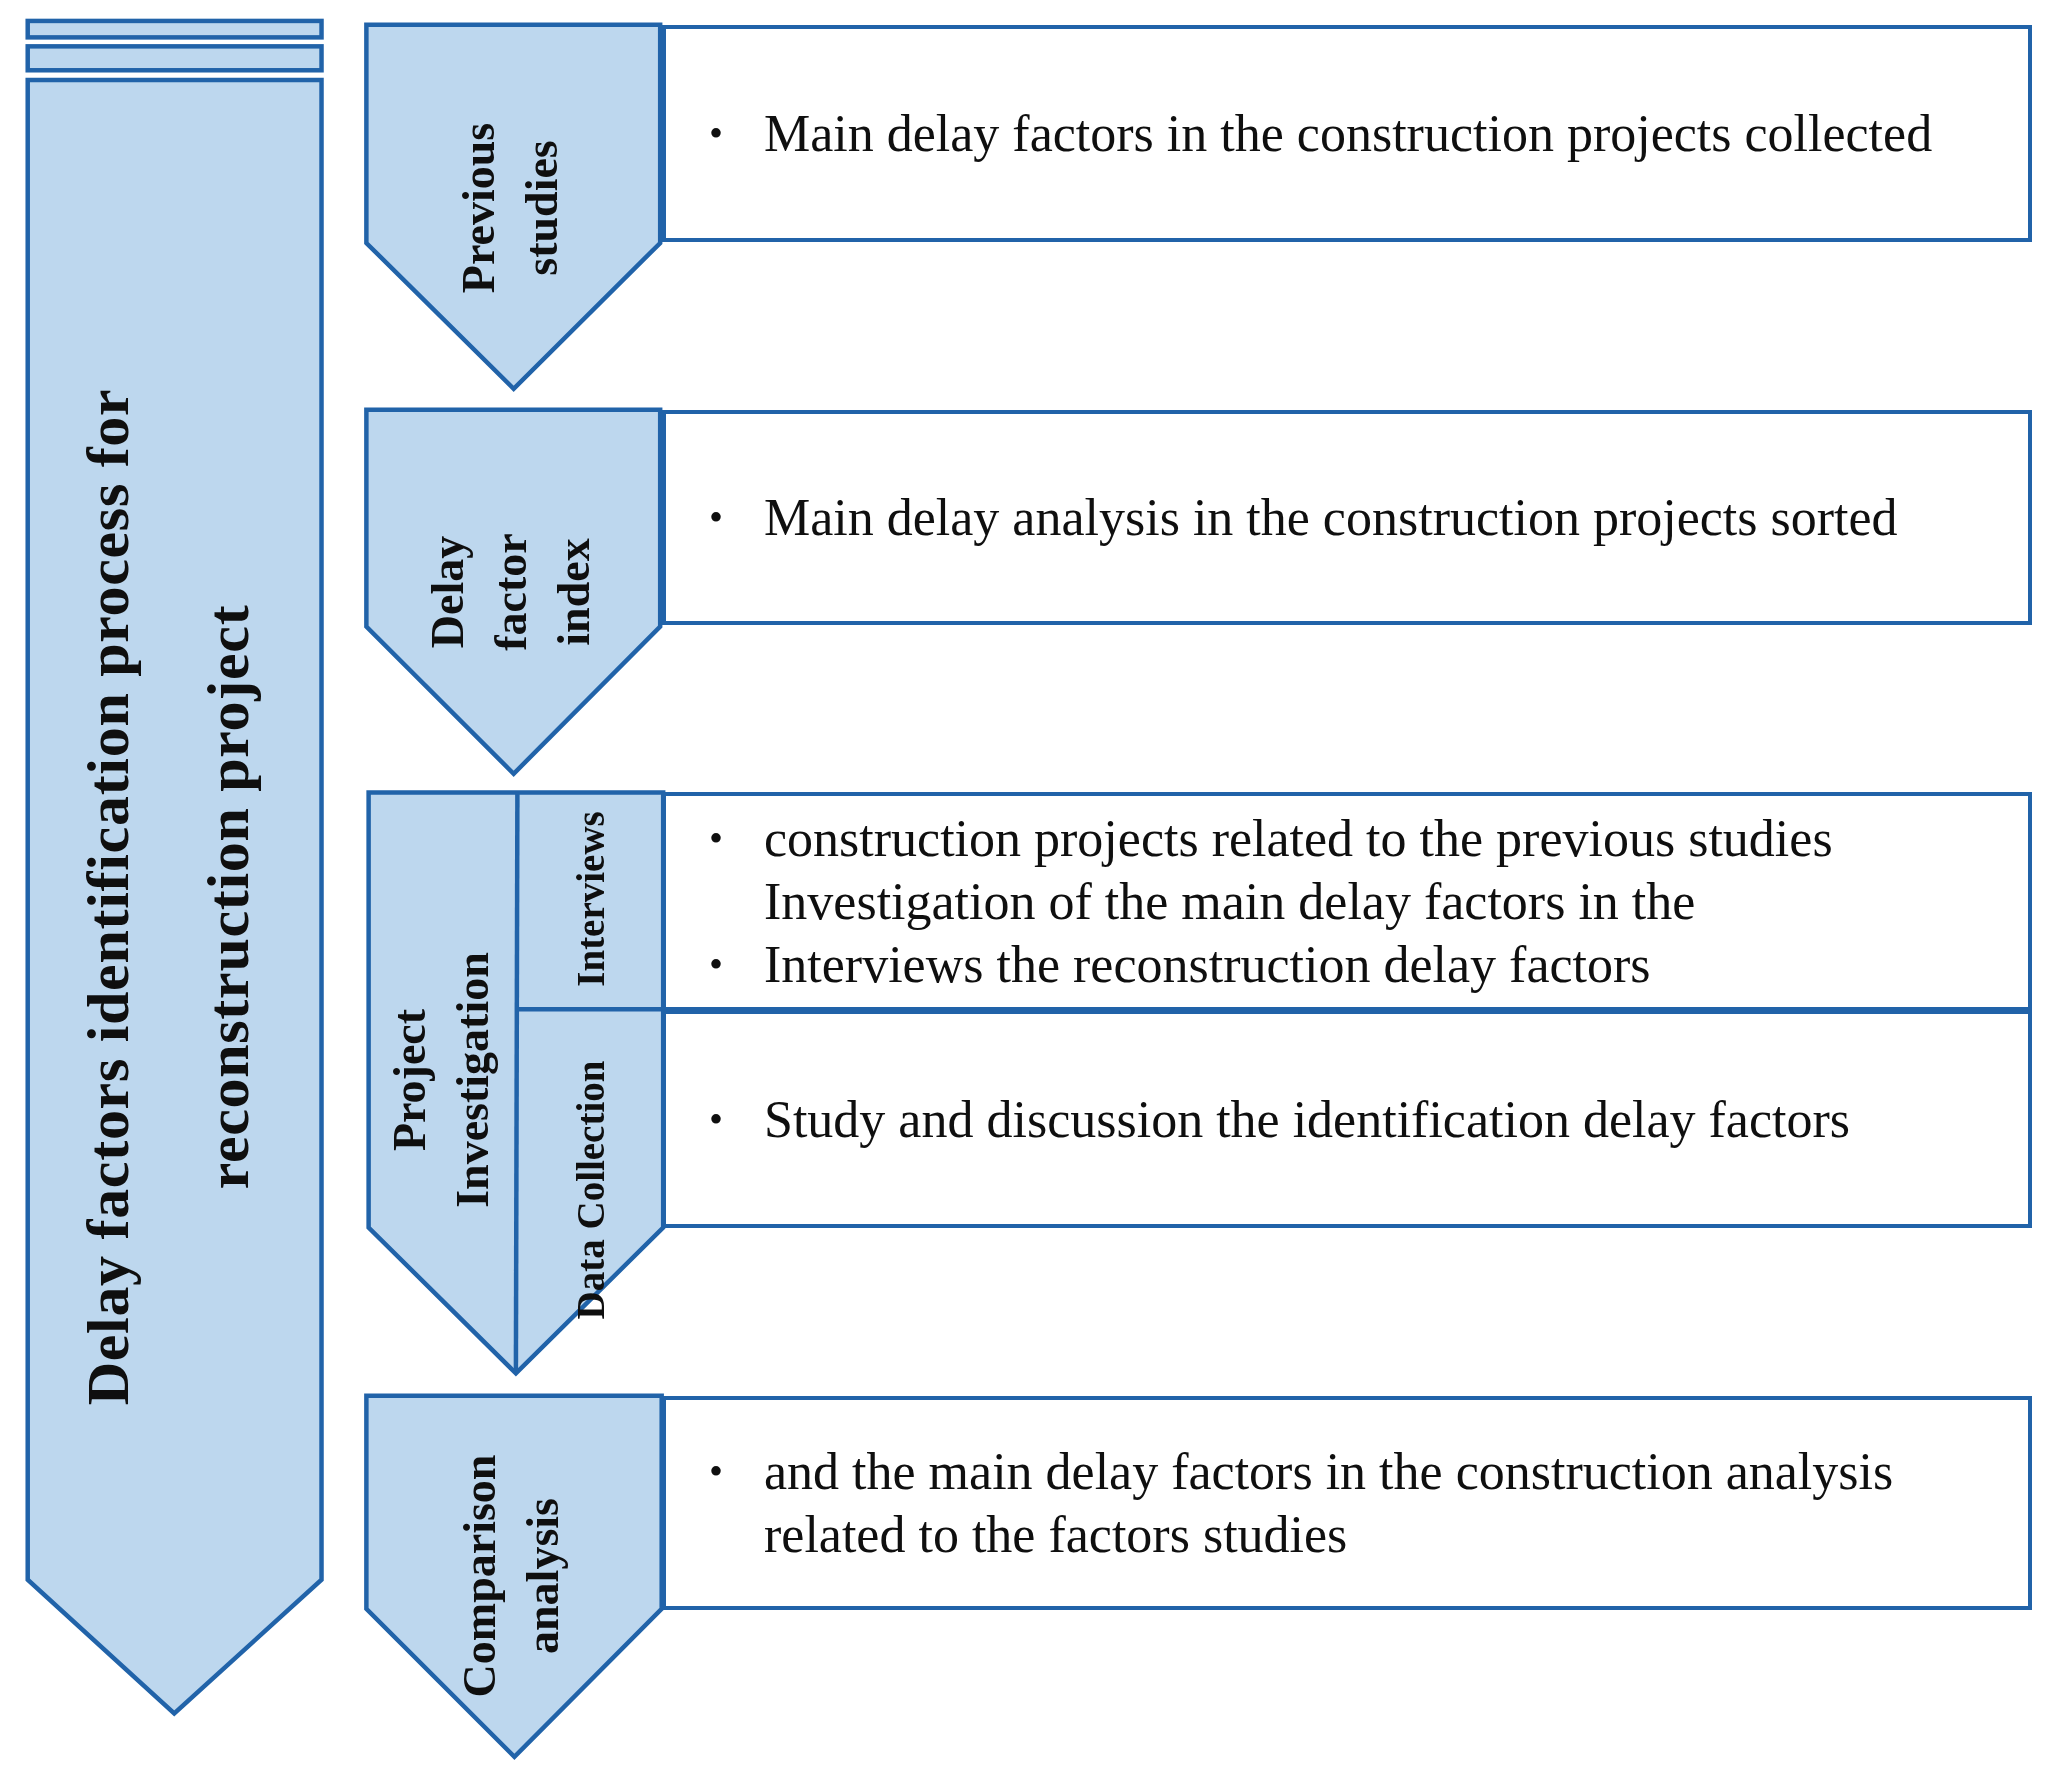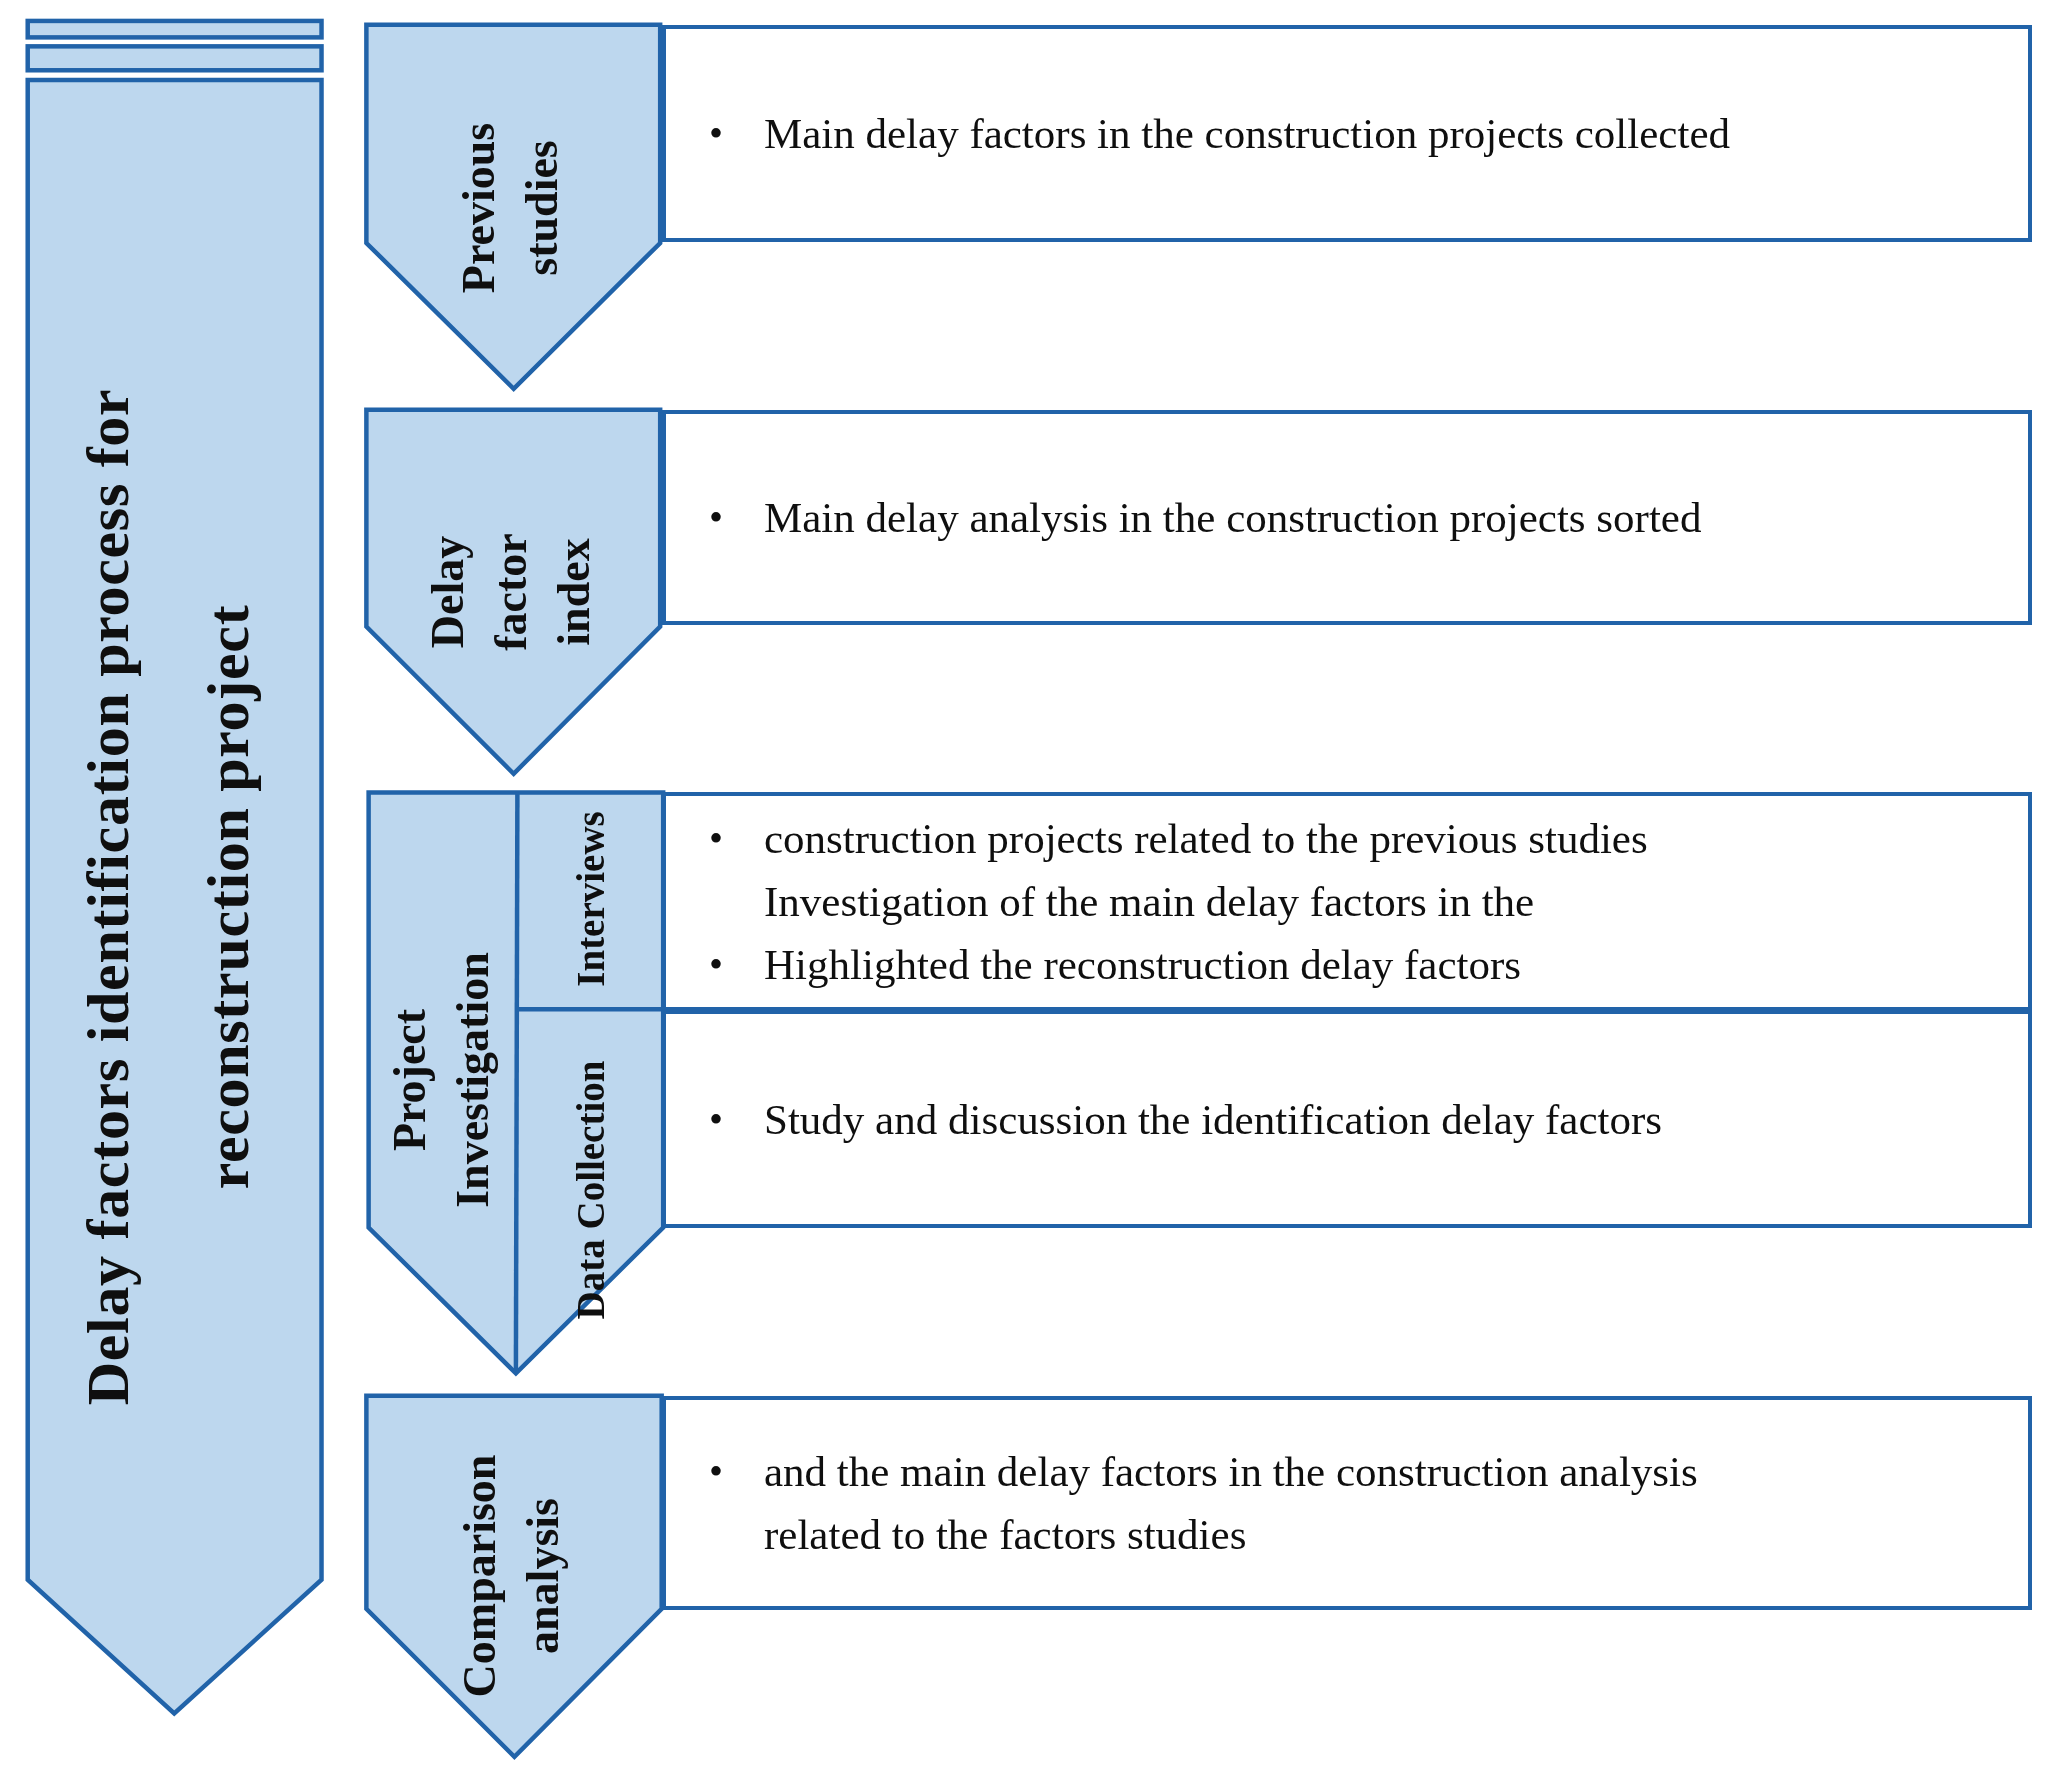--- a/index.html
+++ b/index.html
@@ -72,21 +72,21 @@
     justify-content:center;
     padding:6px 37px 6px 34px;
   }
   .brow{display:flex;align-items:flex-start;}
   .bdot{
     flex:0 0 64px;
     font-size:40px;
     line-height:63px;
     padding-left:9px;
   }
-  .btext{font-size:43px;line-height:63px;}
+  .btext{font-size:52px;line-height:63px;}
   .btext .line{display:block;white-space:nowrap;}
   #box-s1{top:25px;height:217px;}
   #box-s2{top:410px;height:215px;}
   #box-s3a{top:792px;height:219px;}
   #box-s3b{top:1010px;height:218px;}
   #box-s4{top:1396px;height:214px;}
 </style>
 </head>
 <body>
 
@@ -161,21 +161,21 @@
     <div class="brow">
       <span class="bdot">•</span>
       <div class="btext">
         <span class="line">construction projects related to the previous studies</span>
         <span class="line">Investigation of the main delay factors in the</span>
       </div>
     </div>
     <div class="brow">
       <span class="bdot">•</span>
       <div class="btext">
-        <span class="line">Highlighted the reconstruction delay factors</span>
+        <span class="line">Interviews the reconstruction delay factors</span>
       </div>
     </div>
   </div>
 
   <div class="cbox" id="box-s3b">
     <div class="brow">
       <span class="bdot">•</span>
       <div class="btext">
         <span class="line">Study and discussion the identification delay factors</span>
       </div>

